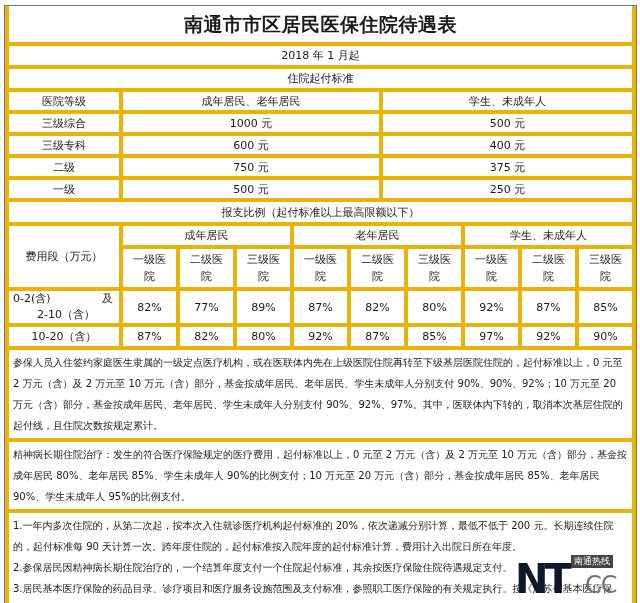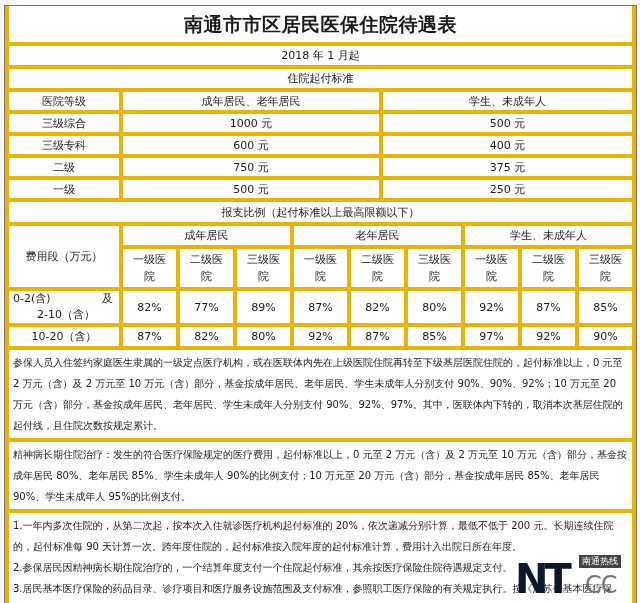--- a/index.html
+++ b/index.html
@@ -14,21 +14,21 @@
   .sub td { height: 38px; line-height: 17px; }
   .pct td { font-size: 11px; }
   .range-cell { text-align: left; padding-left: 4px; line-height: 16px; }
   .range-cell .r2 { display: block; text-align: center; }
   .range-cell .r1 { display: flex; justify-content: space-between; padding-right: 6px; }
   .para td { text-align: left; padding: 2px 4px 2px 4px; font-size: 10px; line-height: 21px; }
   .t-wrap { border-top: none; }
   .watermark { position: absolute; left: 515px; top: 555px; width: 120px; height: 48px; pointer-events: none; }
   .wm-nt { position: absolute; left: 0; top: 2px; font-family: "DejaVu Sans", sans-serif; font-weight: bold; font-size: 40px; color: #0f172a; letter-spacing: -4px; line-height: 44px; }
   .wm-cc { position: absolute; left: 62px; top: 14px; font-family: "DejaVu Sans", sans-serif; font-size: 24px; color: #737373; line-height: 32px; letter-spacing: -1px; margin-left: 8px; }
-  .wm-tag { position: absolute; left: 64px; top: 0px; background: #444; color: #fff; font-size: 9px; padding: 0 3px; line-height: 13px; }
+  .wm-tag { position: absolute; left: 56px; top: 0px; background: #444; color: #fff; font-size: 9px; padding: 0 3px; line-height: 13px; }
 </style>
 </head>
 <body>
 
 <div class="sheet">
   <table>
     <colgroup>
       <col style="width:114px">
         <col style="width:260px">
         <col>

